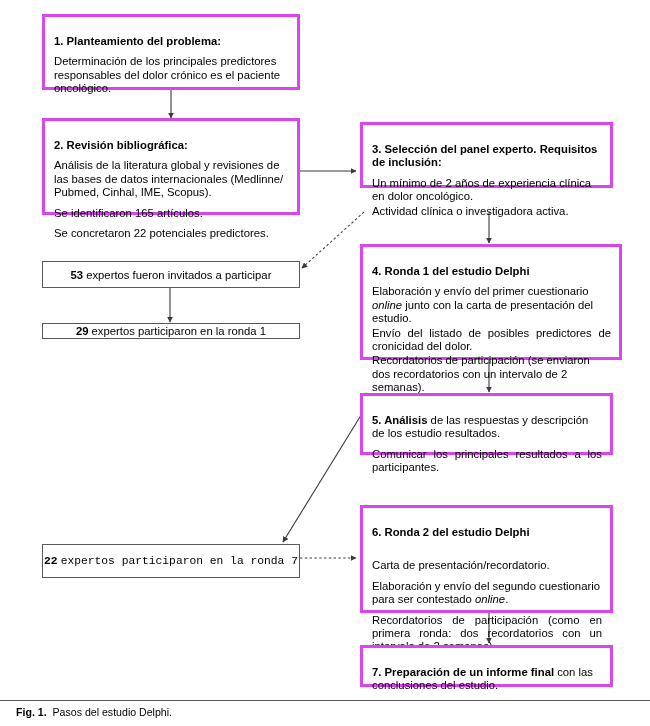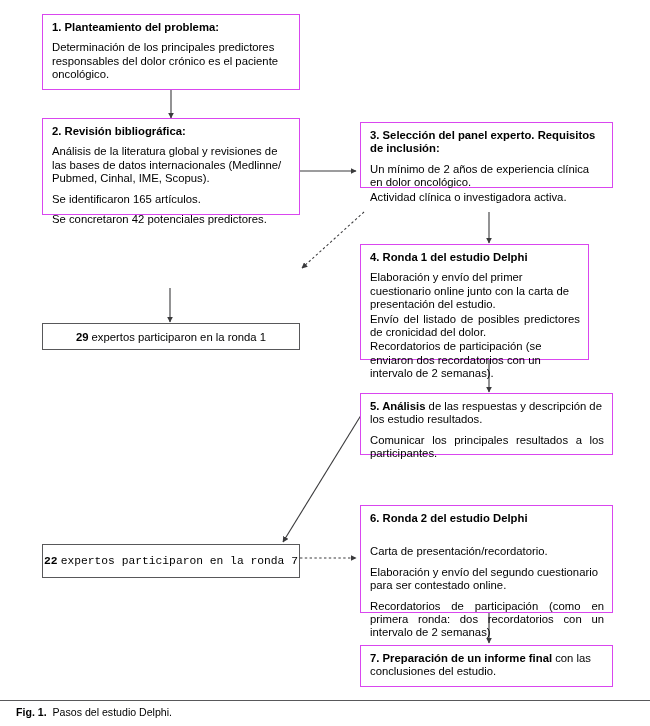--- a/index.html
+++ b/index.html
@@ -5,34 +5,34 @@
   html,body{margin:0;padding:0;background:#ffffff;}
   body{
     width:650px;height:726px;position:relative;overflow:hidden;
     font-family:"Liberation Sans","DejaVu Sans",sans-serif;
     color:#000;
   }
   #canvas{position:absolute;left:0;top:0;width:650px;height:726px;}
   svg.connectors{position:absolute;left:0;top:0;width:650px;height:726px;pointer-events:none;}
   .box{
     position:absolute;
-    border:1px solid #d946ef;
+    border:3px solid #d946ef;
     background:#fff;
     box-sizing:border-box;
-    padding:6px 8px 6px 9px;
+    padding:18px 8px 6px 9px;
     font-size:11.3px;
     line-height:13.4px;
     z-index:2;
   }
   .box p{margin:0 0 0 0;}
   .box p + p{margin-top:7px;}
   .box .tight + .tight{margin-top:1px;}
   .hdr{font-weight:bold;}
   .just{text-align:justify;text-align-last:left;}
-  .ital{text-align:center;}
+  .ital{font-style:italic;text-align:center;}
   .pill{
     position:absolute;
     border:1px solid #58585a;
     background:#fff;
     box-sizing:border-box;
     display:flex;align-items:center;justify-content:center;
     font-size:11.3px;
     z-index:2;
   }
   .pill .num{font-weight:bold;margin-right:3px;}
@@ -79,30 +79,30 @@
 
   <div class="box" style="left:42px;top:14px;width:258px;height:76px;">
     <p class="hdr">1.  Planteamiento del problema:</p>
     <p>Determinación de los principales predictores responsables del dolor crónico es el paciente oncológico.</p>
   </div>
 
   <div class="box" style="left:42px;top:118px;width:258px;height:97px;">
     <p class="hdr">2.  Revisión bibliográfica:</p>
     <p>Análisis de la literatura global y revisiones de las bases de datos internacionales (Medlinne/ Pubmed, Cinhal, IME, Scopus).</p>
     <p>Se identificaron 165 artículos.</p>
-    <p>Se concretaron 42 potenciales predictores.</p>
+    <p>Se concretaron 22 potenciales predictores.</p>
   </div>
 
   <div class="box" style="left:360px;top:122px;width:253px;height:66px;">
     <p class="hdr">3.  Selección del panel experto. Requisitos de inclusión:</p>
     <p class="tight" style="margin-top:7px;">Un mínimo de 2 años de experiencia clínica en dolor oncológico.</p>
     <p class="tight">Actividad clínica o investigadora activa.</p>
   </div>
 
-  <div class="box" style="left:360px;top:244px;width:229px;height:116px;">
+  <div class="box" style="left:360px;top:244px;width:262px;height:116px;">
     <p class="hdr">4.  Ronda 1 del estudio Delphi</p>
     <p class="tight" style="margin-top:7px;"><span>Elaboración y envío del primer cuestionario </span><span class="ital">online</span><span> junto con la carta de presentación del estudio.</span></p>
     <p class="tight just">Envío del listado de posibles predictores de cronicidad del dolor.</p>
     <p class="tight">Recordatorios de participación (se enviaron dos recordatorios con un intervalo de 2 semanas).</p>
   </div>
 
   <div class="box" style="left:360px;top:393px;width:253px;height:62px;">
     <p><span class="hdr">5.  Análisis</span><span> de las respuestas y descripción de los estudio resultados.</span></p>
     <p class="just">Comunicar los principales resultados a los participantes.</p>
   </div>
@@ -111,22 +111,26 @@
     <p class="hdr">6.  Ronda 2 del estudio Delphi</p>
     <p style="margin-top:20px;">Carta de presentación/recordatorio.</p>
     <p><span>Elaboración y envío del segundo cuestionario para ser contestado </span><span class="ital">online</span><span>.</span></p>
     <p class="just">Recordatorios de participación (como en primera ronda: dos recordatorios con un intervalo de 2 semanas)</p>
   </div>
 
   <div class="box" style="left:360px;top:645px;width:253px;height:42px;">
     <p><span class="hdr">7.  Preparación de un informe final</span><span> con las conclusiones del estudio.</span></p>
   </div>
 
+  <div class="pill" style="left:42px;top:261px;width:258px;height:27px;">
+    <span class="num">53</span>
+      <span>expertos fueron invitados a participar</span>
+  </div>
 
-  <div class="pill" style="left:42px;top:323px;width:258px;height:27px;">
+  <div class="pill" style="left:42px;top:323px;width:258px;height:16px;">
     <span class="num">29</span>
       <span>expertos participaron en la ronda 1</span>
   </div>
 
   <div class="pill" style="left:42px;top:544px;width:258px;height:34px;font-family:Liberation Mono, monospace;">
     <span class="num">22</span>
       <span>expertos participaron en la ronda 7</span>
   </div>
 
   <div class="caprule"></div>

